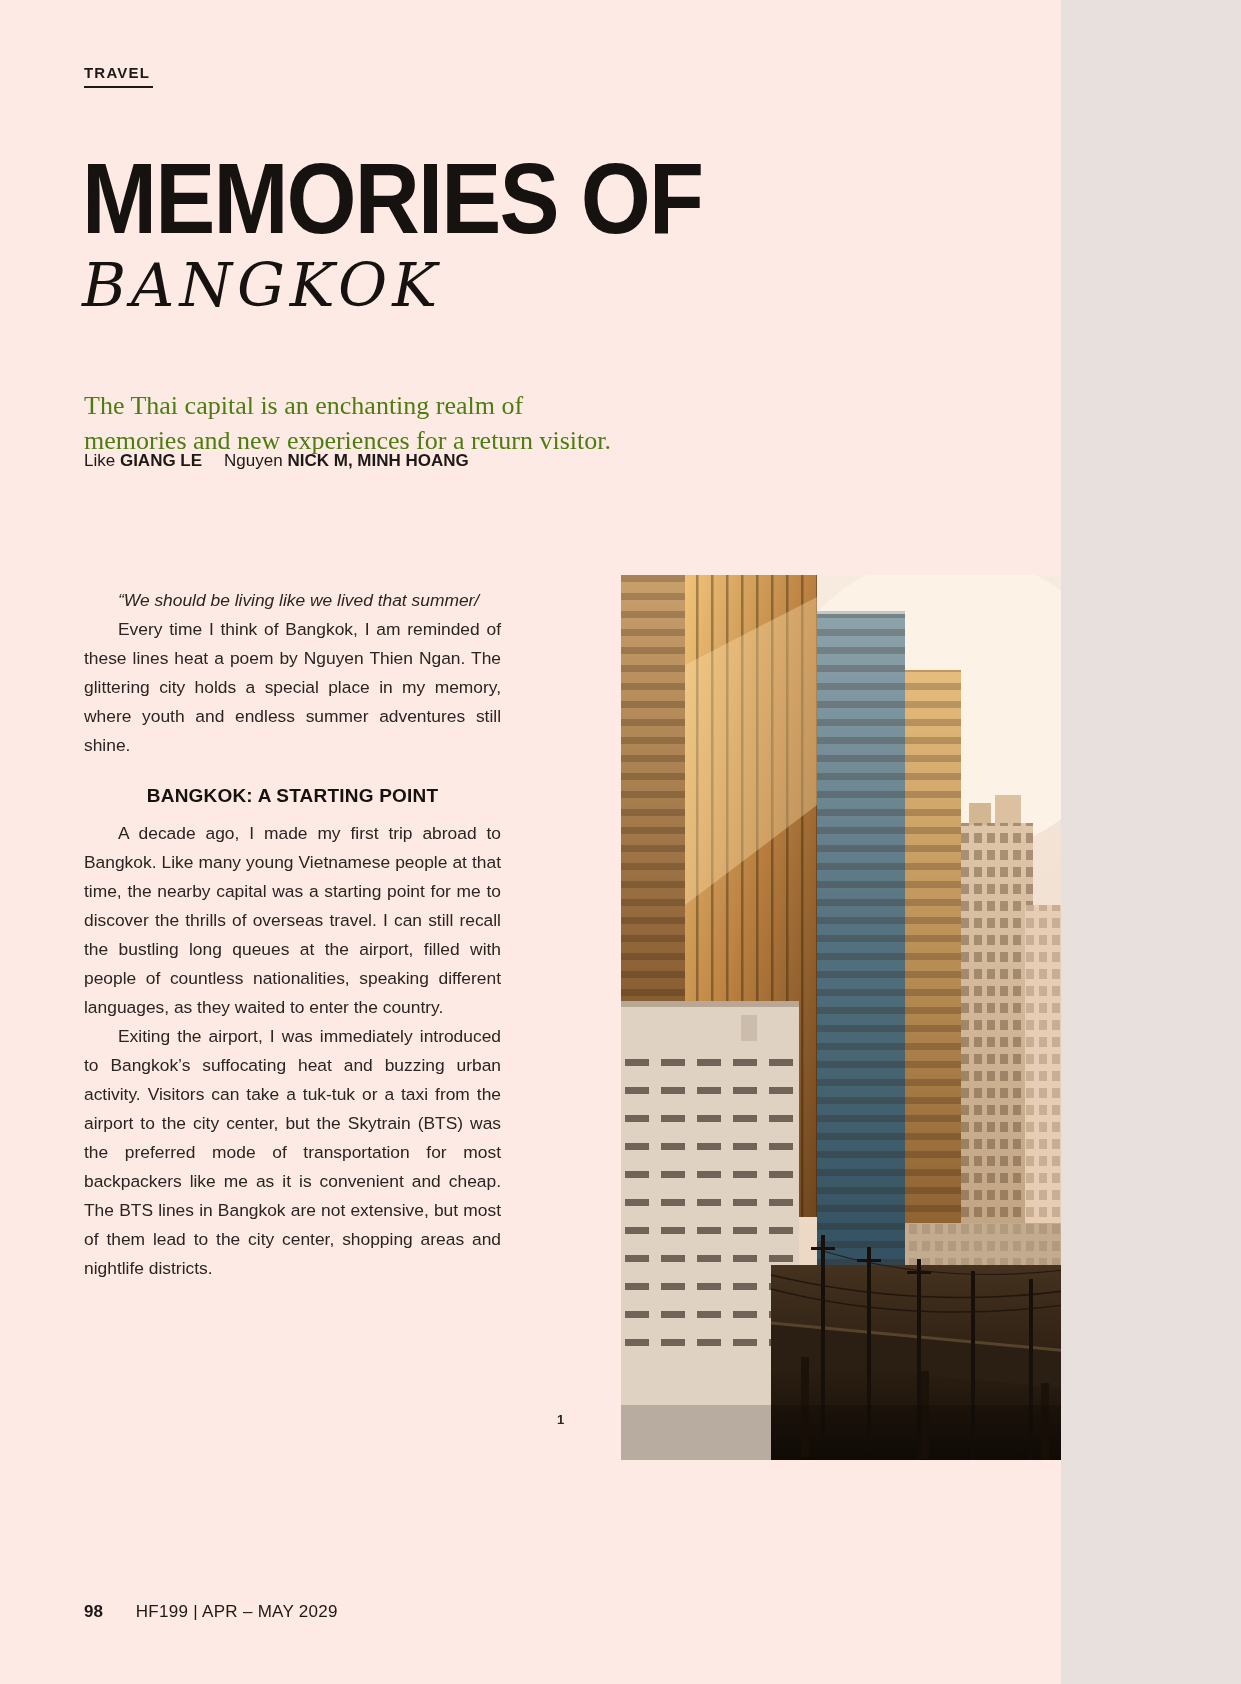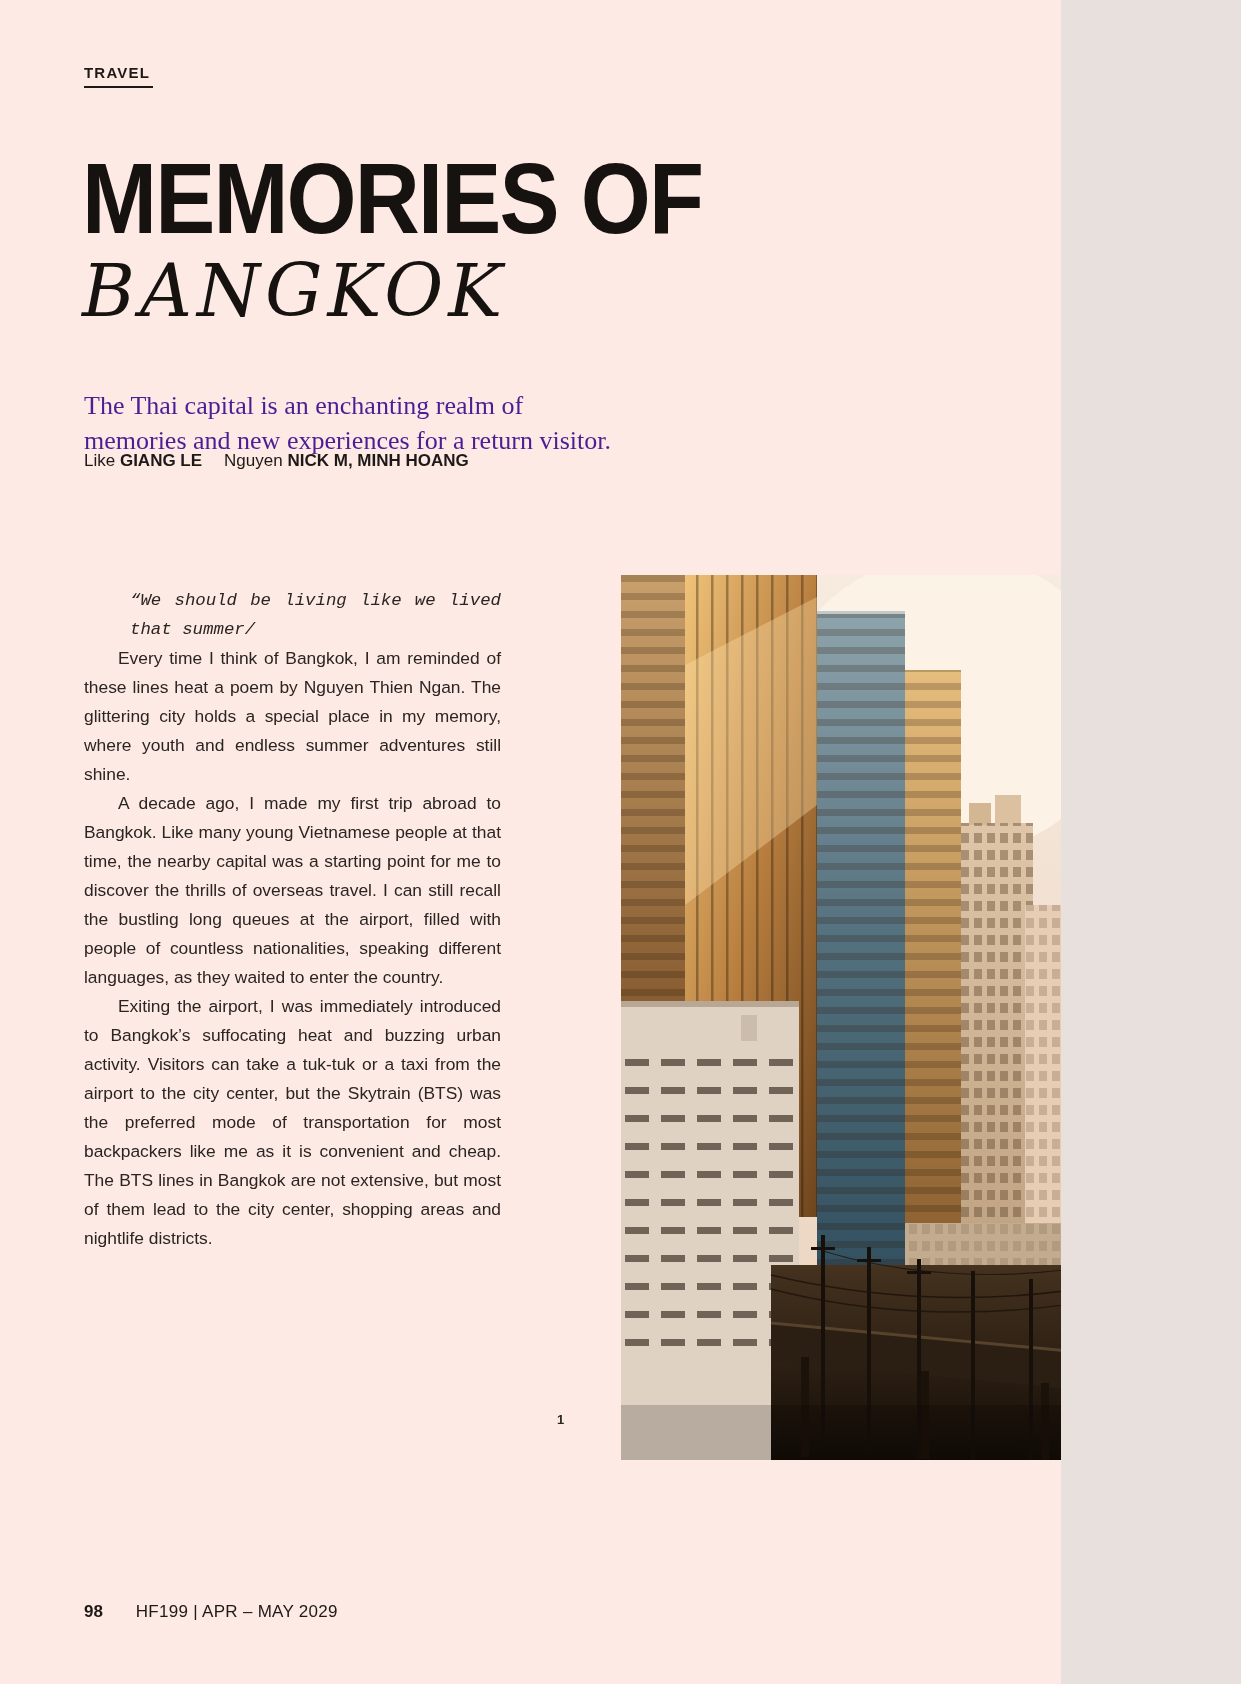--- a/index.html
+++ b/index.html
@@ -16,39 +16,39 @@
   }
   .title-line1 {
     position:absolute; left:82px; top:148px;
     font-size:100px; font-weight:700; letter-spacing:-2px; line-height:1;
     transform:scaleX(0.9); transform-origin:left top; white-space:nowrap;
     color:#151210;
   }
   .title-line2 {
     position:absolute; left:82px; top:252px;
     font-family:"DejaVu Serif", serif; font-style:italic;
-    font-size:72px; font-weight:500; letter-spacing:5px; line-height:1.1;
+    font-size:60px; font-weight:500; letter-spacing:5px; line-height:1.1;
     white-space:nowrap; color:#151210;
   }
   .dek {
     position:absolute; left:84px; top:388px;
     font-family:"Liberation Serif", serif;
-    font-size:26px; line-height:35px; color:#4c1d95;
+    font-size:26px; line-height:35px; color:#4d7c0f;
   }
   .byline {
     position:absolute; left:84px; top:451px;
     font-size:17px; color:#1e1917;
   }
   .byline .bold { font-weight:700; }
   .byline .photos-group { margin-left:22px; }
   .body-col {
     position:absolute; left:84px; top:586px; width:417px;
     font-size:17.4px; line-height:29px; text-align:justify; color:#2a2422;
   }
-  .pull-quote { font-style:italic; margin-left:46px; font-weight:500;font-family:Liberation Mono, monospace; }
+  .pull-quote { font-style:italic; margin-left:34px; font-weight:500; }
   .body-col p { text-indent:34px; }
   .section-heading {
     font-size:19px; font-weight:700; text-align:center; text-indent:0;
     letter-spacing:0.2px; margin:21px 0 9px 0; color:#17120f;
   }
   .photo {
     position:absolute; left:621px; top:575px; width:620px; height:885px;
     overflow:hidden;
   }
   .photo svg { display:block; width:100%; height:100%; }
@@ -81,20 +81,21 @@
     <span>Like</span>
     <span class="bold">GIANG LE</span><span class="photos-group">Nguyen</span>
     <span class="bold">NICK M, MINH HOANG</span>
   </div>
 
   <div class="body-col">
     <div class="pull-quote">
       <div>“We should be living like we lived that summer/</div>
     </div>
     <p>Every time I think of Bangkok, I am reminded of these lines heat a poem by Nguyen Thien Ngan. The glittering city holds a special place in my memory, where youth and endless summer adventures still shine.</p>
+    <h3 class="section-heading">BANGKOK: A STARTING POINT</h3>
     <p>A decade ago, I made my first trip abroad to Bangkok. Like many young Vietnamese people at that time, the nearby capital was a starting point for me to discover the thrills of overseas travel. I can still recall the bustling long queues at the airport, filled with people of countless nationalities, speaking different languages, as they waited to enter the country.</p>
     <p>Exiting the airport, I was immediately introduced to Bangkok’s suffocating heat and buzzing urban activity. Visitors can take a tuk-tuk or a taxi from the airport to the city center, but the Skytrain (BTS) was the preferred mode of transportation for most backpackers like me as it is convenient and cheap. The BTS lines in Bangkok are not extensive, but most of them lead to the city center, shopping areas and nightlife districts.</p>
   </div>
 
   <figure class="photo">
     <svg viewBox="0 0 620 885" preserveAspectRatio="none">
       <defs>
         <linearGradient id="sky" x1="0" y1="0" x2="0" y2="1">
           <stop offset="0" stop-color="#f7ebe0"></stop>
           <stop offset="0.55" stop-color="#f0ddcc"></stop>

